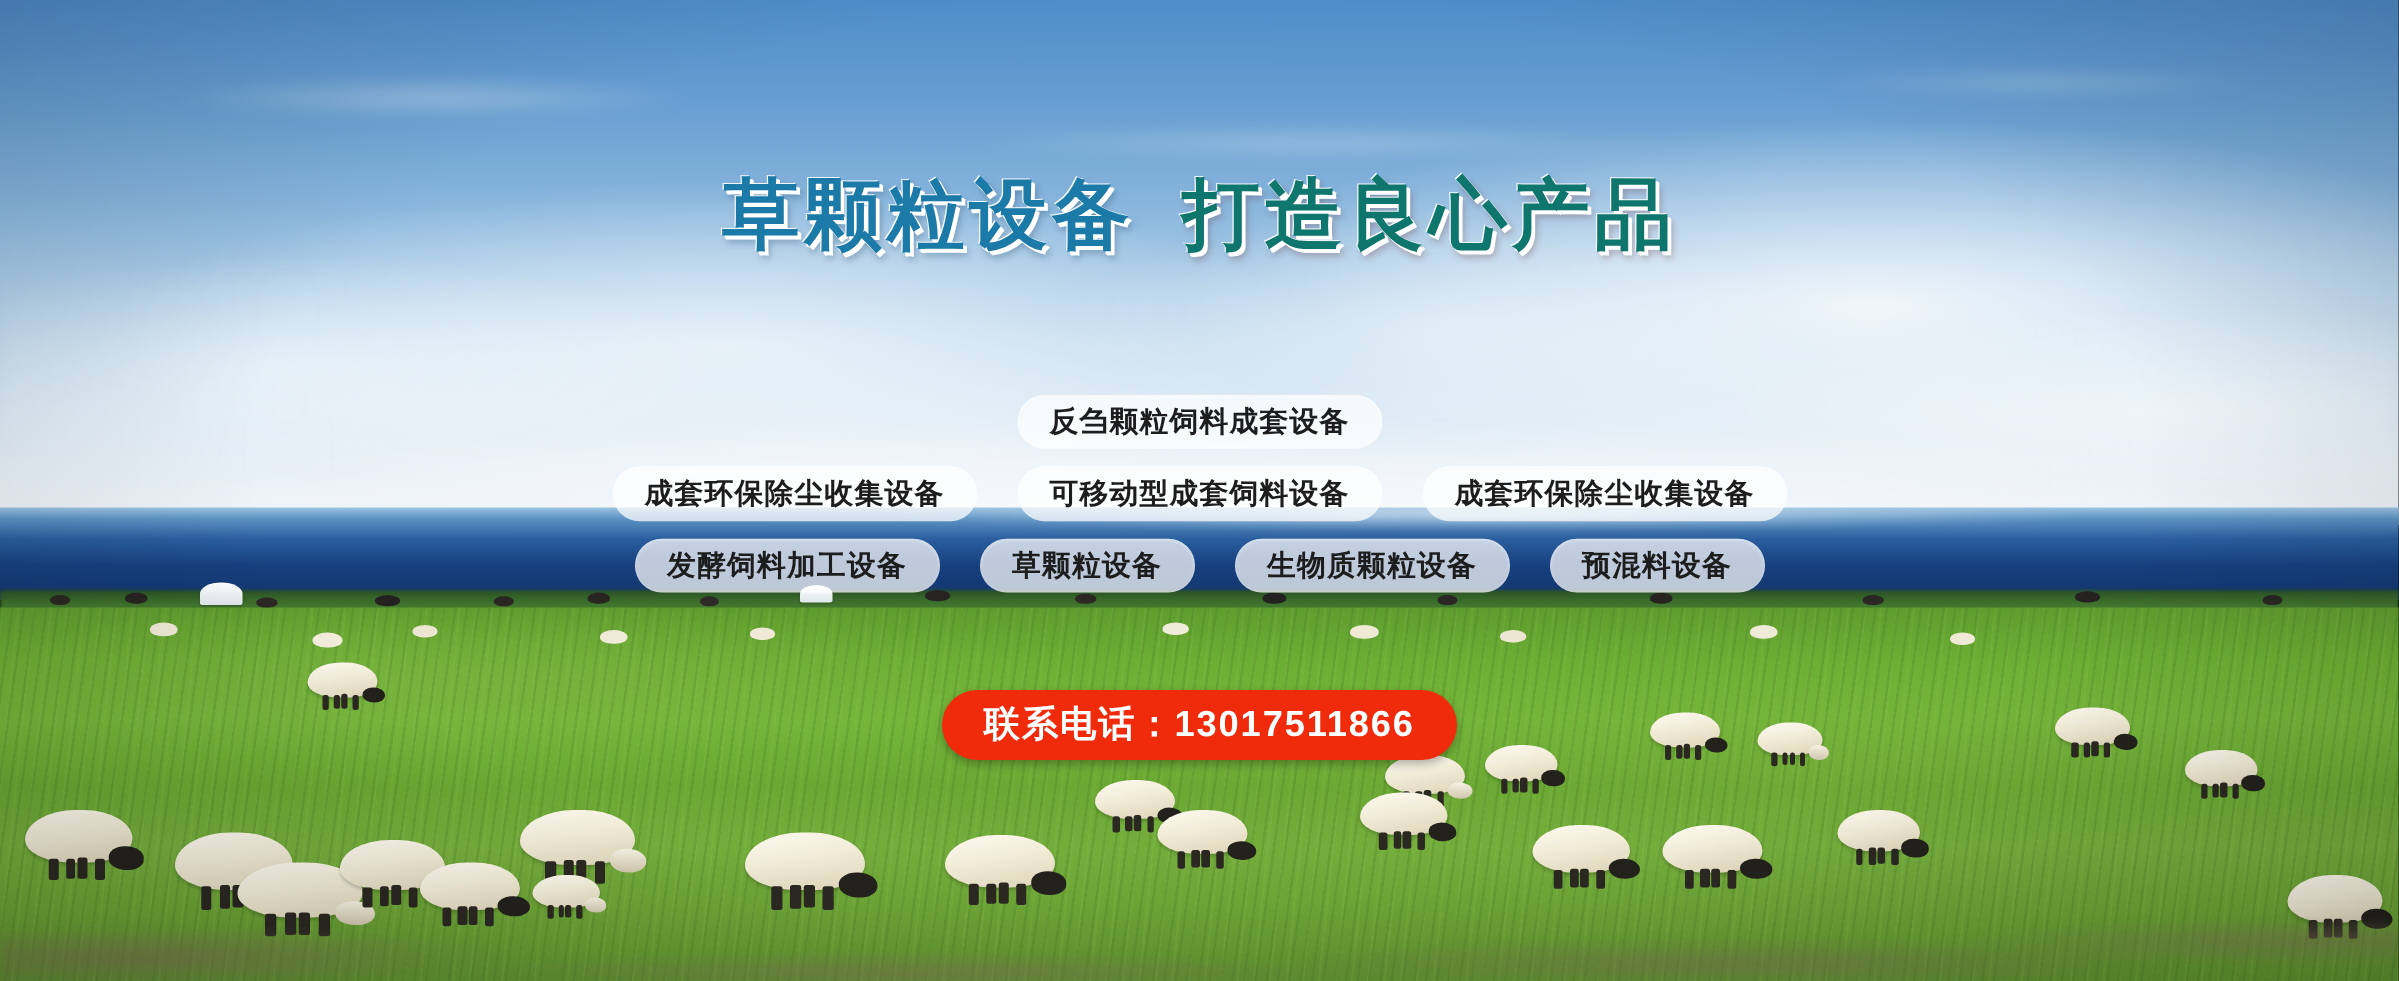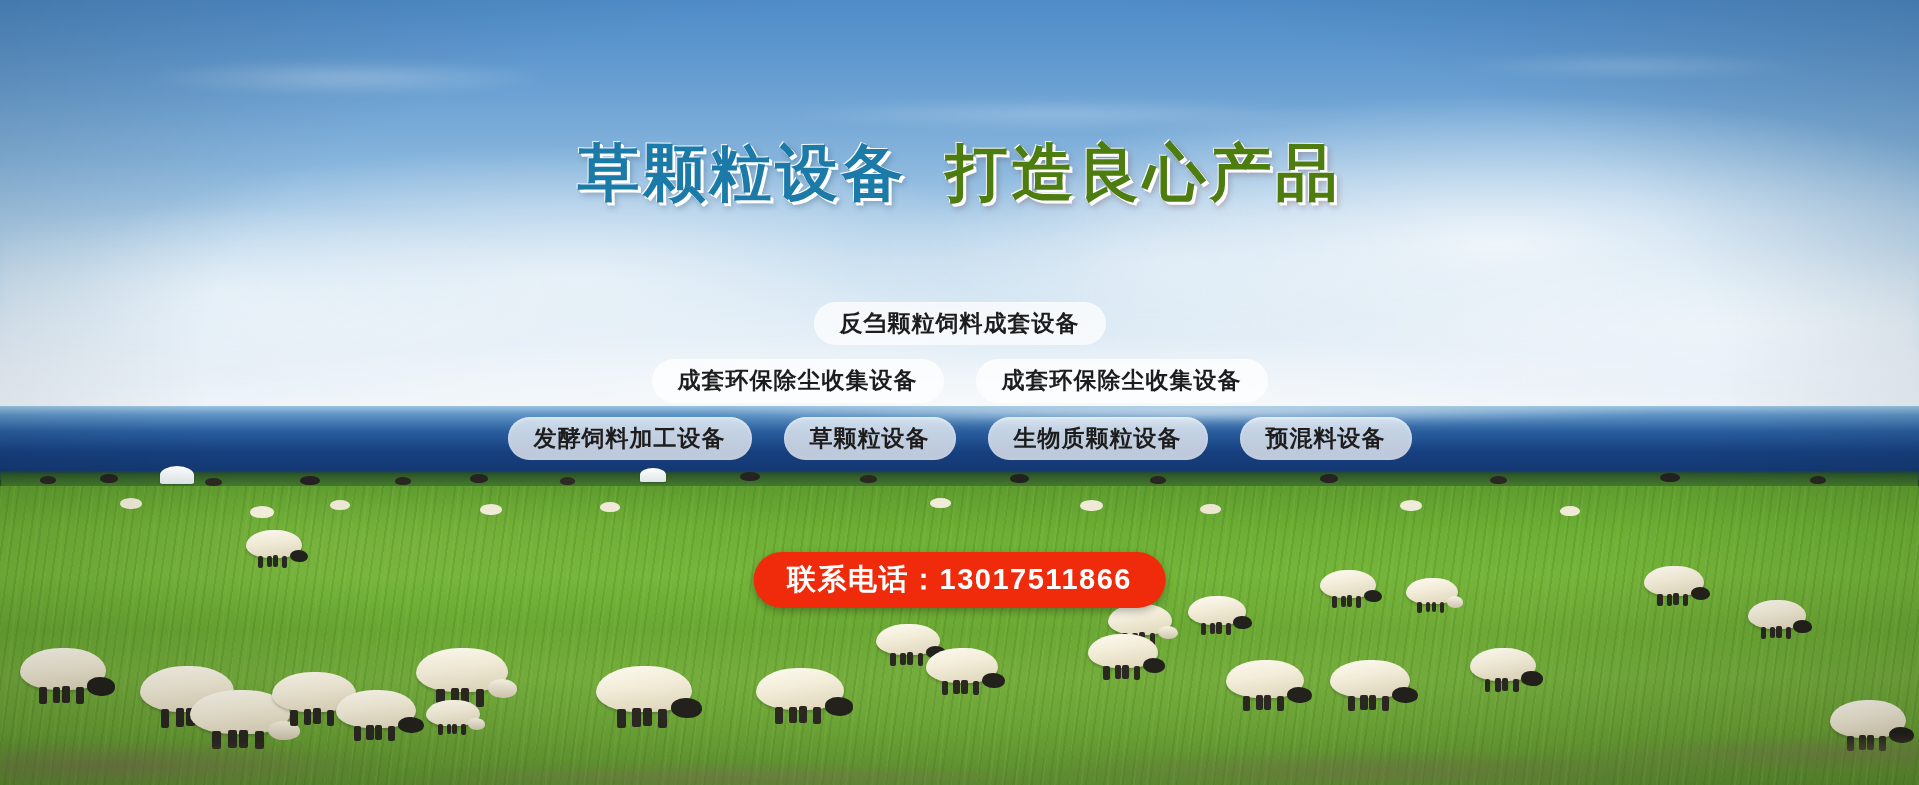--- a/index.html
+++ b/index.html
@@ -144,30 +144,30 @@
   }
   .headline .blue{
     color:#1b7aa8;
     text-shadow:
       2px 2px 0 #ffffff, 3px 3px 0 #ffffff,
       -1px -1px 0 rgba(255,255,255,.9),
       4px 5px 6px rgba(0,40,70,.28);
   }
   .headline .gap{ display:inline-block; width:38px; }
   .headline .red{
-    color:#4d7c0f;
+    color:#0f766e;
     text-shadow:
       2px 2px 0 #ffffff, 3px 3px 0 #ffffff,
       -1px -1px 0 rgba(255,255,255,.9),
       4px 5px 6px rgba(90,0,0,.25);
     margin-top: 27px;
   }
 
   .pill-rows{
-    position:absolute; left:0; top:302px; width:100%;
+    position:absolute; left:0; top:316px; width:100%;
   }
   .pill-row{
     display:flex; justify-content:center; align-items:center;
     gap:32px;
     margin-bottom:14px;
   }
   .pill{
     background:rgba(255,255,255,.72);
     border-radius:999px;
     padding:7px 26px;
@@ -445,20 +445,21 @@
     </div>
 
     <div class="pill-rows">
 
       <div class="pill-row">
         <div class="pill">反刍颗粒饲料成套设备</div>
       </div>
 
       <div class="pill-row">
         <div class="pill">成套环保除尘收集设备</div>
+        <div class="pill">可移动型成套饲料设备</div>
         <div class="pill">成套环保除尘收集设备</div>
       </div>
 
       <div class="pill-row">
         <div class="pill">发酵饲料加工设备</div>
         <div class="pill">草颗粒设备</div>
         <div class="pill">生物质颗粒设备</div>
         <div class="pill">预混料设备</div>
       </div>
 

